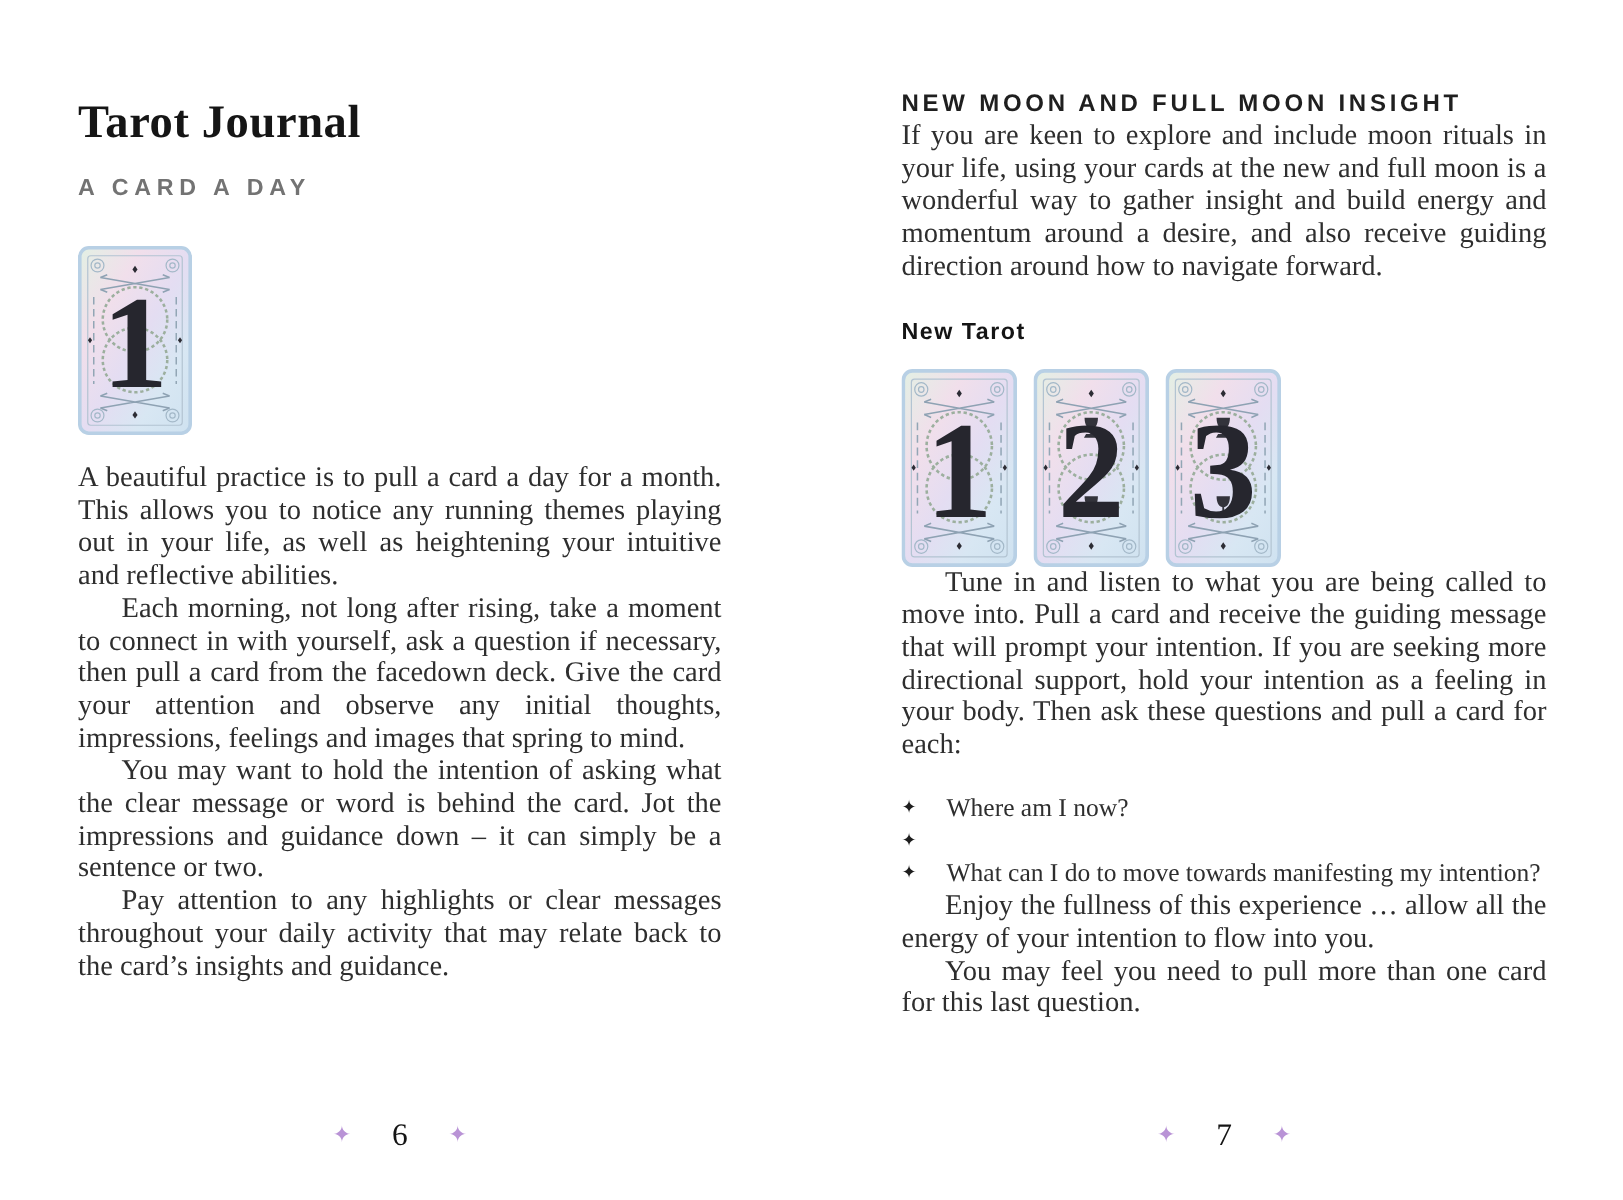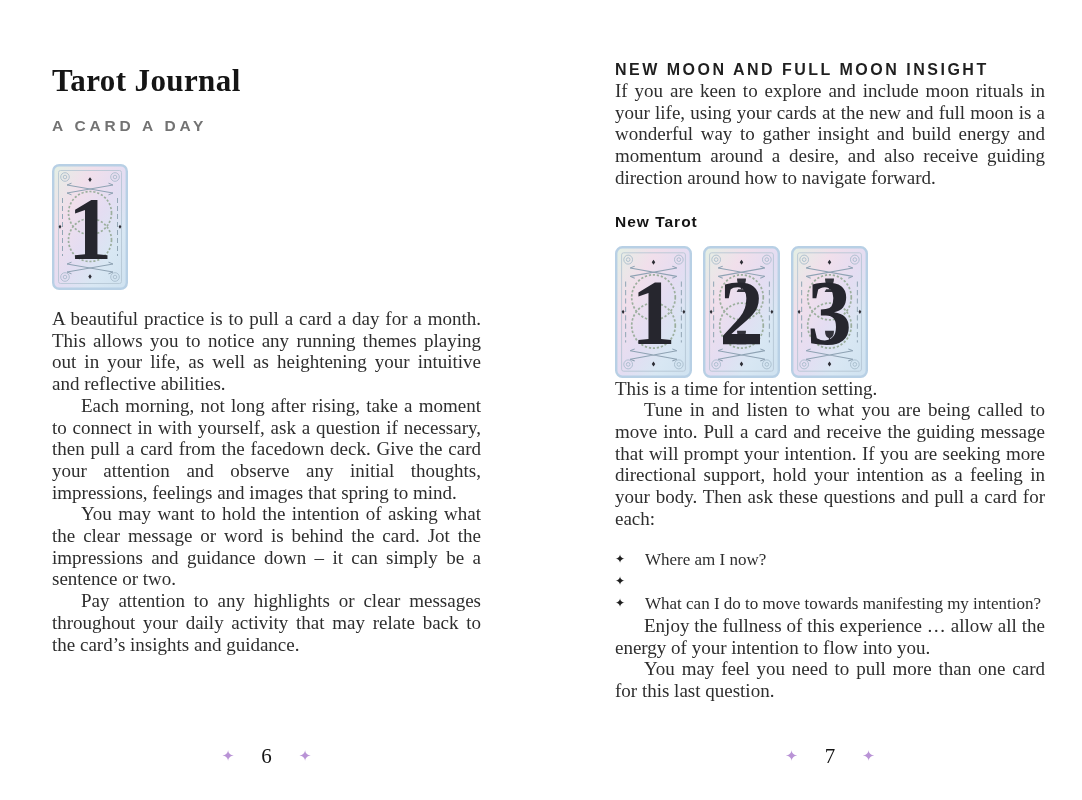--- a/index.html
+++ b/index.html
@@ -7,21 +7,21 @@
   .spread {
     position: relative;
     width: 1082px; height: 800px;
     background: #ffffff;
     font-family: "Liberation Serif", serif;
     color: #303030;
     overflow: hidden;
   }
   .page { position: absolute; top: 0; height: 652px; }
   .page-left  { left: 52px;  width: 429px; }
-  .page-right { left: 615px; width: 430px; }
+  .page-right { left: 601px; width: 430px; }
 
   .book-title {
     font-family: "Liberation Serif", serif;
     font-weight: 700;
     font-size: 31px;
     line-height: 38px;
     letter-spacing: 0.4px;
     color: #151515;
     margin: 62px 0 0 0;
   }
@@ -301,21 +301,20 @@
         </g>
         <path d="M8 60.8 l1.4 2 -1.4 2 -1.4 -2 z" fill="#2c2c34"></path>
         <path d="M68 60.8 l1.4 2 -1.4 2 -1.4 -2 z" fill="#2c2c34"></path>
         <use href="#cupD" y="31"></use>
         <use href="#cupD" y="81"></use>
         <text class="card-numeral" x="38" y="94" text-anchor="middle" font-size="88" fill="#26262e">3</text>
       </svg>
 
     </div>
 
-    <p class="body after-cards">This is a time for intention setting.</p>
     <p class="body ind">Tune in and listen to what you are being called to move into. Pull a card and receive the guiding message that will prompt your intention. If you are seeking more directional support, hold your intention as a feeling in your body. Then ask these questions and pull a card for each:</p>
 
     <ul class="bullets">
       <li>
         <span class="bullet">✦</span>
         <span>Where am I now?</span>
       </li>
       <li>
         <span class="bullet">✦</span>
       </li>

